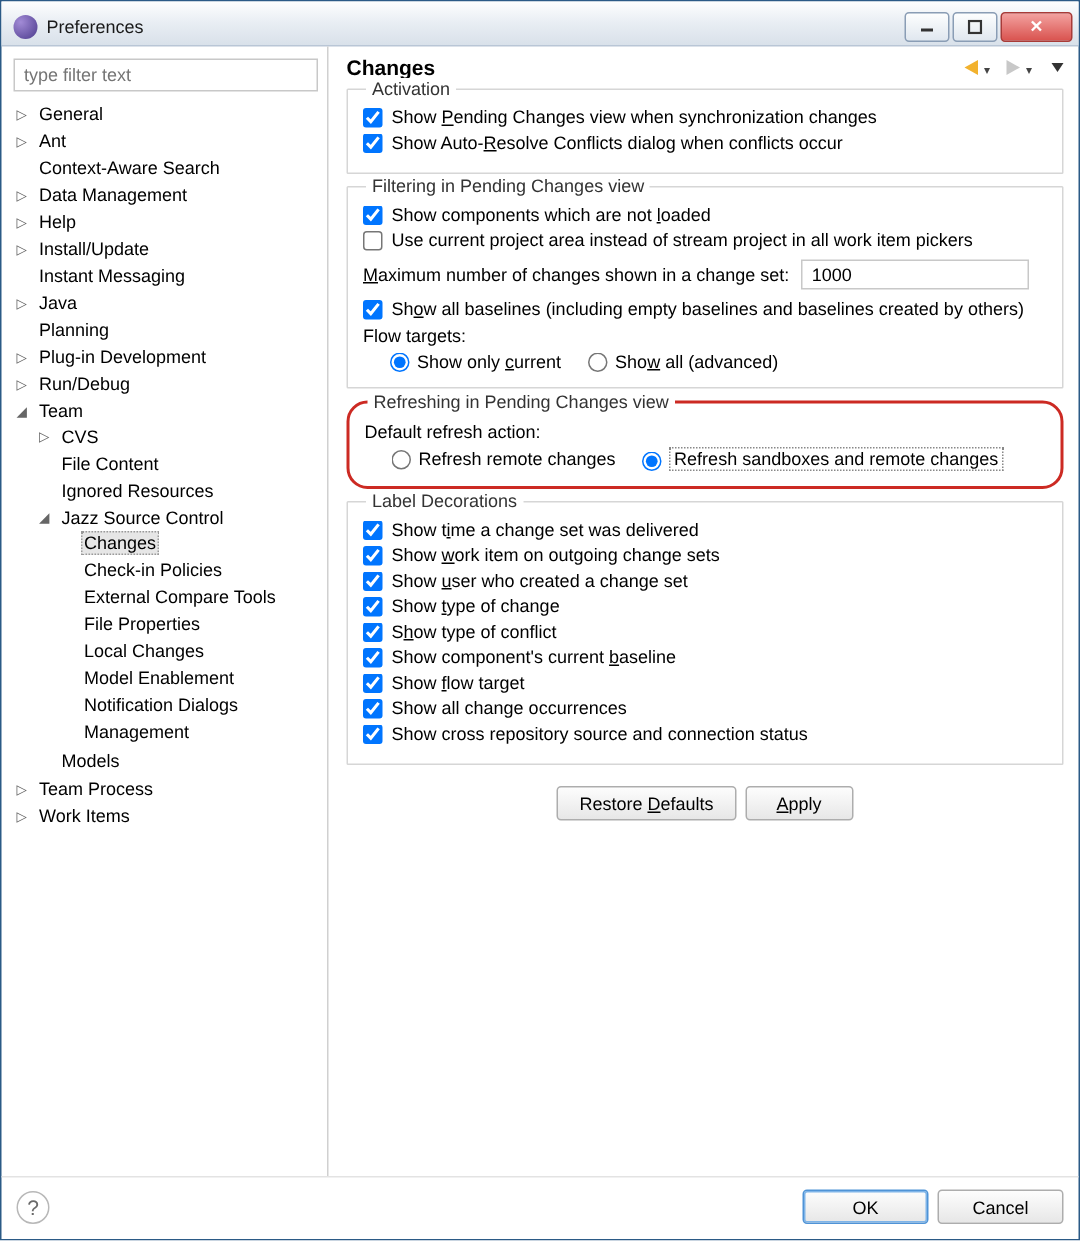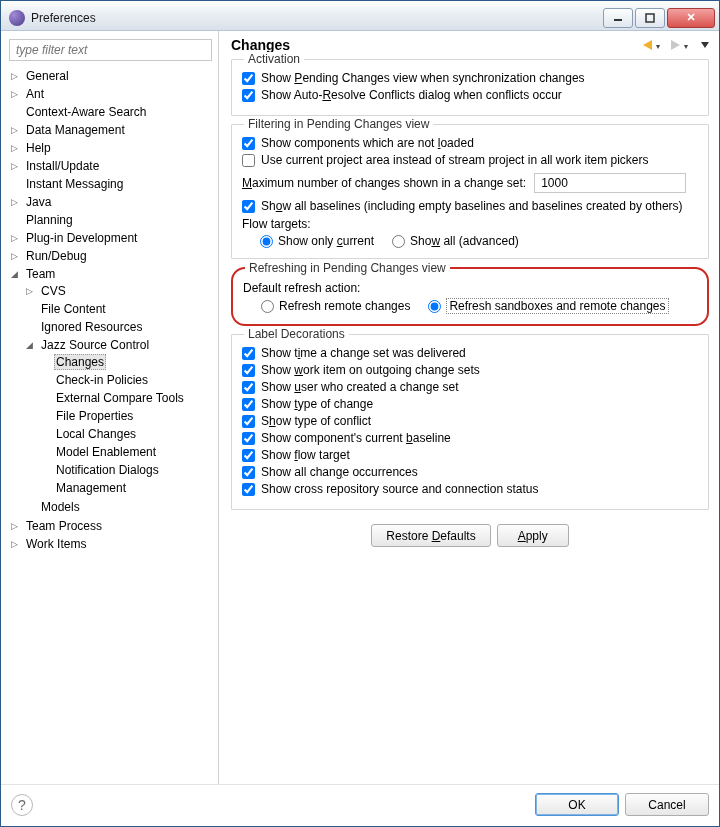--- a/index.html
+++ b/index.html
@@ -7,21 +7,21 @@
 .window { width: 720px; height: 827px; border: 1px solid #2b5a86; display: flex; flex-direction: column; background: #fff; }
 .titlebar { height: 30px; background: linear-gradient(#fdfefe, #e8edf3 50%, #d9e1ea); display: flex; align-items: center; padding: 4px 0 0 8px; border-bottom: 1px solid #b9c6d6; }
 .titlebar .eclipse-icon { width: 16px; height: 16px; margin-right: 6px; border-radius: 50%; background: radial-gradient(circle at 30% 30%, #a28bd6, #4b3a8c); }
 .titlebar .title { color: #1a1a1a; flex: 1; }
 .winbtns { display: flex; height: 20px; margin-right: 4px; }
 .winbtn { width: 30px; height: 20px; margin-left: 2px; border: 1px solid #8a9db5; border-radius: 3px; display: flex; align-items: center; justify-content: center; background: linear-gradient(#fdfefe,#e0e7ef); }
 .winbtn.close { width: 48px; background: linear-gradient(#f3a2a0,#d9534f); border-color: #a83b38; color: #fff; }
 .winbtn.close .x { font-weight: bold; font-size: 11px; }
 .content { flex: 1; display: flex; min-height: 0; }
 .sidebar { width: 218px; border-right: 1px solid #d0d0d0; padding: 8px 6px 0 8px; display: flex; flex-direction: column; }
-.filter { width: 100%; height: 22px; border: 1px solid #c8c8c8; padding: 2px 6px; color: #555; font-style: italic; margin-bottom: 6px; }
+.filter { width: 100%; height: 22px; border: 1px solid #c8c8c8; padding: 2px 6px; color: #555; margin-bottom: 6px; }
 .tree { flex: 1; overflow: auto; }
 .tree ul { list-style: none; margin: 0; padding: 0; }
 .tree li { padding: 1px 0; white-space: nowrap; }
 .tree .row { display: flex; align-items: center; height: 16px; cursor: default; }
 .tree .tw { width: 11px; height: 11px; margin-right: 4px; display: inline-flex; align-items: center; justify-content: center; font-size: 9px; color: #666; }
 .tree .tw.none { visibility: hidden; }
 .tree .lbl { padding: 0 2px; }
 .tree .lbl.selected { background: #e6e6e6; border: 1px dotted #999; padding: 0 1px; }
 .main { flex: 1; display: flex; flex-direction: column; padding: 6px 10px 8px 12px; overflow: auto; }
 .main-head { display: flex; align-items: center; margin-bottom: 6px; }
@@ -35,21 +35,21 @@
 .group > .legend { position: absolute; top: -8px; left: 12px; background: #fff; padding: 0 4px; color: #333; }
 .group.highlight { border: 2px solid #cc2a23; border-radius: 14px; }
 .chk-row { display: flex; align-items: center; margin: 3px 0; }
 .chk-row input[type=checkbox], .chk-row input[type=radio] { margin: 0 6px 0 0; width: 13px; height: 13px; }
 .chk-row .lbl u { text-decoration: underline; }
 .inline-field { display: flex; align-items: center; margin: 6px 0; }
 .inline-field .lbl { margin-right: 8px; }
 .inline-field input[type=text] { height: 20px; border: 1px solid #c8c8c8; padding: 1px 6px; width: 152px; }
 .subhead { margin: 4px 0 3px 0; }
 .radio-inline { display: flex; align-items: center; gap: 18px; margin-left: 18px; margin-top: 2px; }
-.radio-inline .opt { display: flex; align-items: center; }
+.radio-inline .opt { display: flex; align-items: flex-end; }
 .radio-inline .opt input { margin: 0 5px 0 0; }
 .radio-inline .opt .boxed { border: 1px dotted #888; padding: 0 2px; }
 .btnrow { display: flex; justify-content: center; gap: 6px; margin-top: 6px; }
 .btn { height: 23px; min-width: 72px; padding: 0 14px; border: 1px solid #adadad; background: linear-gradient(#fdfdfd,#e7e7e7); border-radius: 3px; cursor: default; display: inline-flex; align-items: center; justify-content: center; }
 .btn.def { border: 1px solid #4f93d6; box-shadow: 0 0 0 1px #7eb4e8 inset; }
 .footer { display: flex; align-items: center; padding: 8px 10px 10px 10px; border-top: 1px solid #e3e3e3; }
 .help { width: 22px; height: 22px; border-radius: 50%; border: 1px solid #b8b8b8; color: #6a6a6a; display: flex; align-items: center; justify-content: center; font-size: 14px; }
 .footer .spacer { flex: 1; }
 </style>
 </head>

